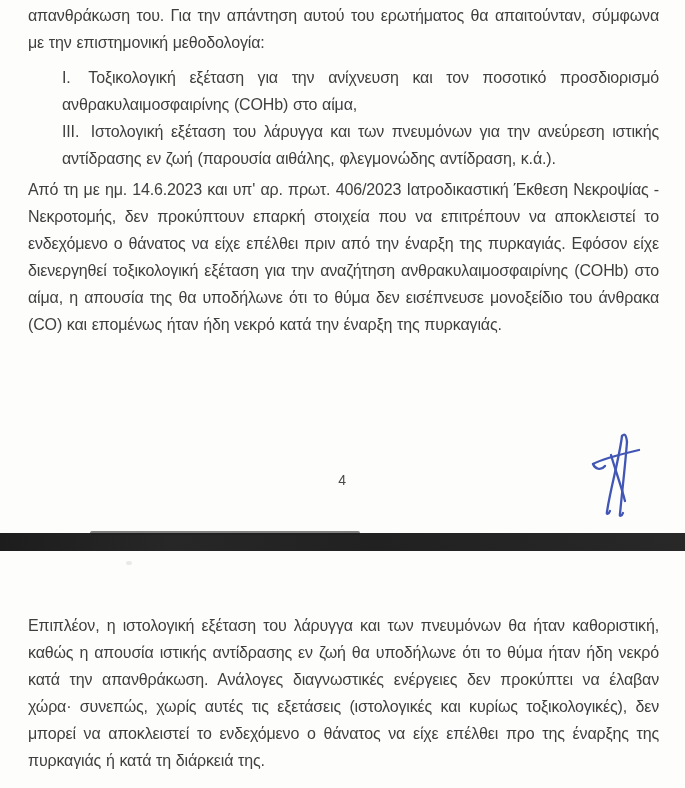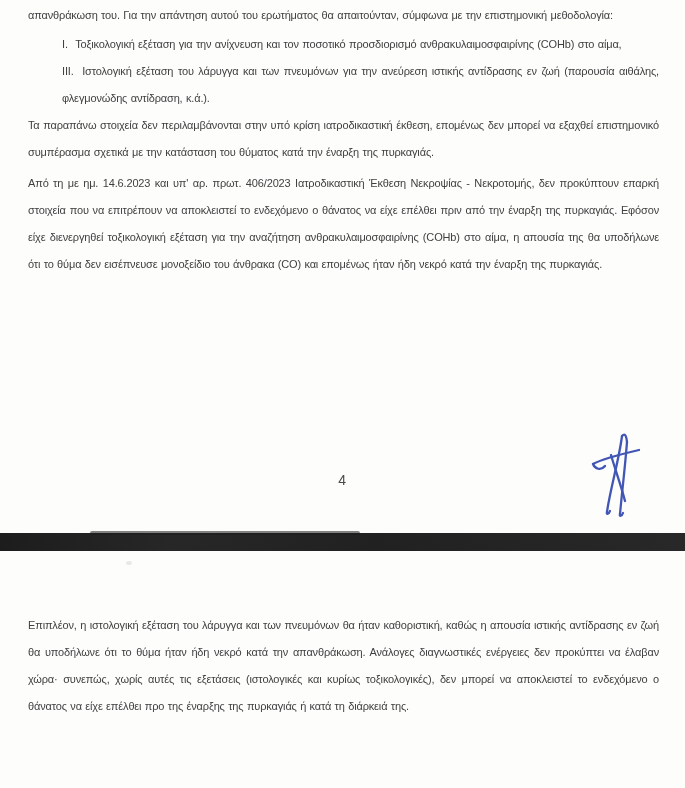--- a/index.html
+++ b/index.html
@@ -19,27 +19,27 @@
   }
   .page-block {
     position: absolute;
     left: 28px;
     right: 26px;
   }
   .page1 { top: 2px; }
   .page2 { top: 612px; }
   .para {
     margin: 0;
-    font-size: 11px;
+    font-size: 16px;
     line-height: 27px;
     text-align: justify;
     letter-spacing: -0.15px;
     word-spacing: 0.5px;
   }
-  .list-block { margin-top: 2px; }
+  .list-block { margin-top: 8px; }
   .list-item { margin-left: 34px; }
   .list-item .numeral { padding-right: 4px; }
   .gap-before { margin-top: 4px; }
   .page-number {
     position: absolute;
     left: 0;
     right: 0;
     top: 472px;
     text-align: center;
     font-size: 14px;
@@ -87,21 +87,20 @@
 <div class="sheet">
 
   <section class="page-block page1">
     <p class="para">απανθράκωση του. Για την απάντηση αυτού του ερωτήματος θα απαιτούνταν, σύμφωνα με την επιστημονική μεθοδολογία:</p>
 
     <div class="list-block">
       <p class="para list-item"><span class="numeral">I.</span> <span>Τοξικολογική εξέταση για την ανίχνευση και τον ποσοτικό προσδιορισμό ανθρακυλαιμοσφαιρίνης (COHb) στο αίμα,</span></p>
       <p class="para list-item"><span class="numeral">III.</span> <span>Ιστολογική εξέταση του λάρυγγα και των πνευμόνων για την ανεύρεση ιστικής αντίδρασης εν ζωή (παρουσία αιθάλης, φλεγμονώδης αντίδραση, κ.ά.).</span></p>
     </div>
 
-    <p class="para">Τα παραπάνω στοιχεία δεν περιλαμβάνονται στην υπό κρίση ιατροδικαστική έκθεση, επομένως δεν μπορεί να εξαχθεί επιστημονικό συμπέρασμα σχετικά με την κατάσταση του θύματος κατά την έναρξη της πυρκαγιάς.</p>
     <p class="para gap-before">Από τη με ημ. 14.6.2023 και υπ' αρ. πρωτ. 406/2023 Ιατροδικαστική Έκθεση Νεκροψίας - Νεκροτομής, δεν προκύπτουν επαρκή στοιχεία που να επιτρέπουν να αποκλειστεί το ενδεχόμενο ο θάνατος να είχε επέλθει πριν από την έναρξη της πυρκαγιάς. Εφόσον είχε διενεργηθεί τοξικολογική εξέταση για την αναζήτηση ανθρακυλαιμοσφαιρίνης (COHb) στο αίμα, η απουσία της θα υποδήλωνε ότι το θύμα δεν εισέπνευσε μονοξείδιο του άνθρακα (CO) και επομένως ήταν ήδη νεκρό κατά την έναρξη της πυρκαγιάς.</p>
   </section>
 
   <div class="page-number">4</div>
 
   <div class="signature-wrap">
     <svg width="60" height="96" viewBox="0 0 60 96">
       <g fill="none" stroke-width="2.3" stroke-linecap="round" stroke-linejoin="round" stroke="#4156b5">
         <path d="M7,35 C14,31 36,25 53,21"></path>
         <path d="M7,35 C9,40 15,42 19,37"></path>

